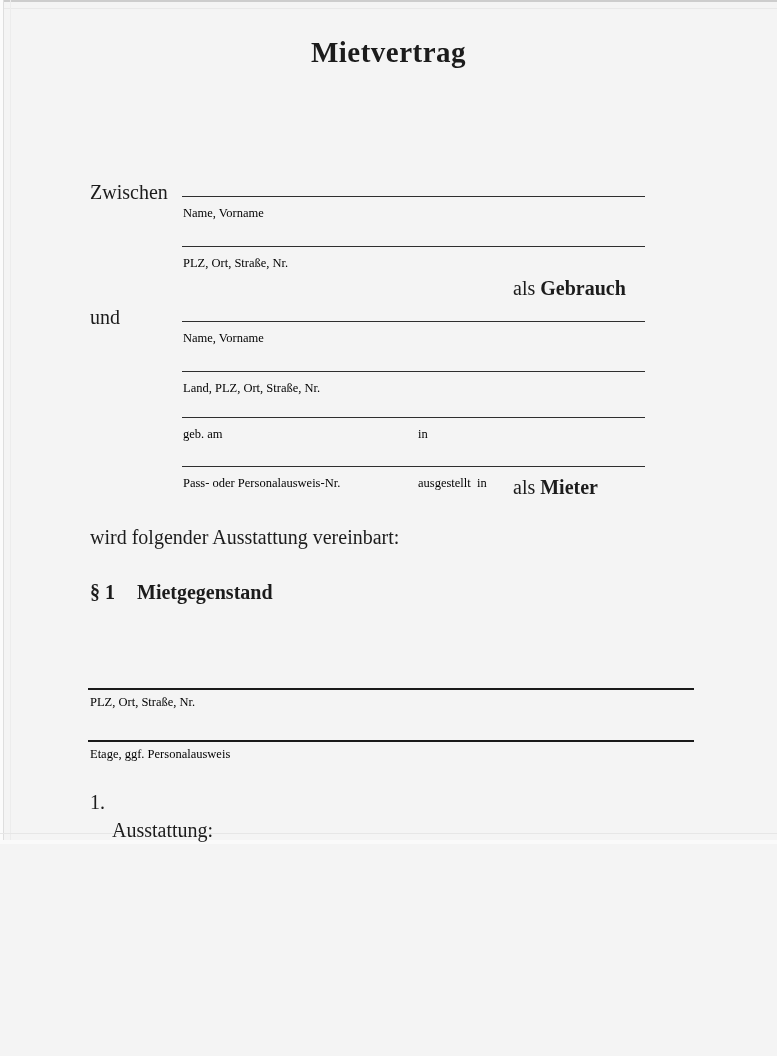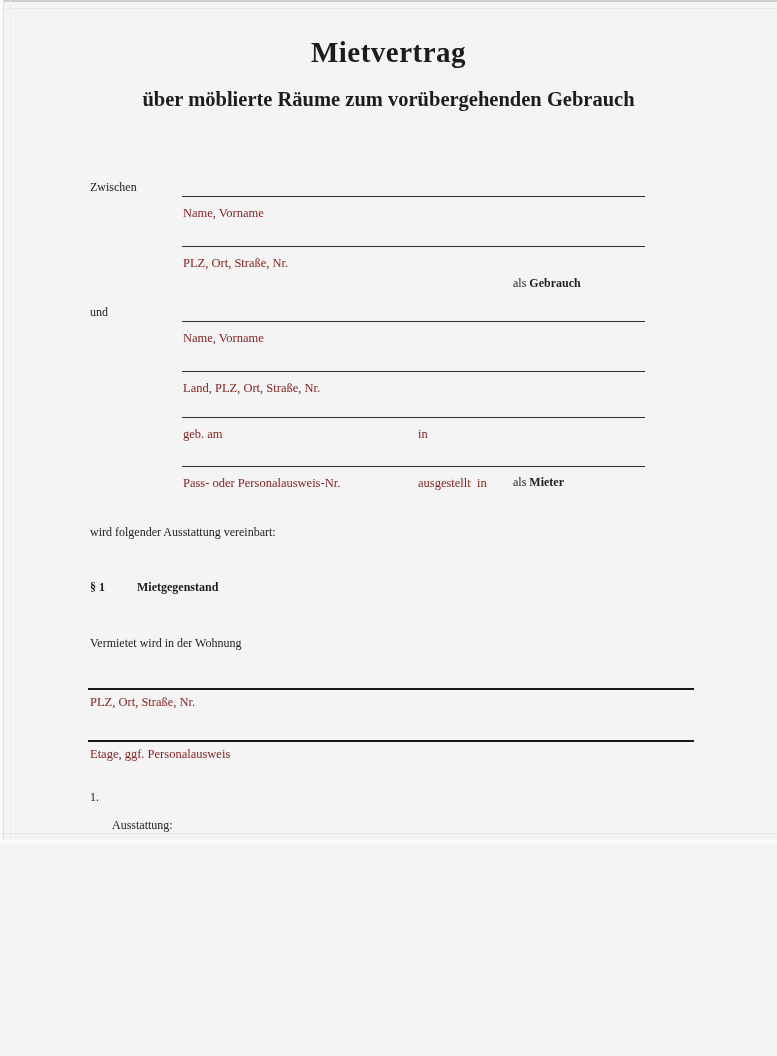--- a/index.html
+++ b/index.html
@@ -17,22 +17,22 @@
   .edge-top-2    { position:absolute; left:0; top:8px; width:100%; height:1px; background:#e9e9e9; }
   .edge-left-1   { position:absolute; left:0; top:0; width:3px; height:100%; background:#fbfbfb; }
   .edge-left-2   { position:absolute; left:3px; top:0; width:1px; height:100%; background:#dedede; }
   .edge-left-3   { position:absolute; left:10px; top:0; width:1px; height:100%; background:#ececec; }
   .edge-bottom   { position:absolute; left:0; bottom:10px; width:100%; height:1px; background:#e6e6e6; }
   .edge-bottom-2 { position:absolute; left:0; bottom:0; width:100%; height:4px; background:#fafafa; }
 
   .t { position: absolute; white-space: nowrap; line-height: 1.15; }
   .title    { top:36px; left:0; width:100%; text-align:center; font-size:29px; font-weight:bold; letter-spacing:.5px; }
   .subtitle { top:88px; left:0; width:100%; text-align:center; font-size:20.5px; font-weight:bold; }
-  .body     { font-size:12px; }
-  .label    { font-size:12.5px; color:#7f1d1d; }
+  .body     { font-size:20px; }
+  .label    { font-size:12.5px; color:#000000; }
   .bold     { font-weight:bold; }
   .ws-pre   { white-space: pre; }
 
   .line  { position:absolute; height:0; border-top:1px solid #2e2e2e; }
   .line2 { position:absolute; height:0; border-top:2px solid #1a1a1a; }
 
   .justify-line {
     position:absolute; left:112px; width:580px;
     font-size:16px; line-height:1.15;
     text-align: justify; text-align-last: justify;
@@ -47,21 +47,20 @@
 
   <div class="edge-top"></div>
   <div class="edge-top-2"></div>
   <div class="edge-left-1"></div>
   <div class="edge-left-2"></div>
   <div class="edge-left-3"></div>
   <div class="edge-bottom"></div>
   <div class="edge-bottom-2"></div>
 
   <div class="t title">Mietvertrag</div>
-  <div class="t subtitle">über möblierte Räume zum vorübergehenden Gebrauch</div>
 
   <span class="t body" style="left:90px; top:181px">Zwischen</span>
   <div class="line" style="left:182px; top:196px; width:463px"></div>
   <span class="t label" style="left:183px; top:206px">Name, Vorname</span>
   <div class="line" style="left:182px; top:246px; width:463px"></div>
   <span class="t label" style="left:183px; top:256px">PLZ, Ort, Straße, Nr.</span>
   <span class="t body ws-pre" style="left:513px; top:277px"><span>als </span><span class="bold">Gebrauch</span></span>
 
   <span class="t body" style="left:90px; top:306px">und</span>
   <div class="line" style="left:182px; top:321px; width:463px"></div>
@@ -74,21 +73,20 @@
   <div class="line" style="left:182px; top:466px; width:463px"></div>
   <span class="t label" style="left:183px; top:476px">Pass- oder Personalausweis-Nr.</span>
   <span class="t label ws-pre" style="left:418px; top:476px">ausgestellt  in</span>
   <span class="t body ws-pre" style="left:513px; top:476px"><span>als </span><span class="bold">Mieter</span></span>
 
   <span class="t body" style="left:90px; top:526px">wird folgender Ausstattung vereinbart:</span>
 
   <span class="t body bold" style="left:90px; top:581px">§ 1</span>
   <span class="t body bold" style="left:137px; top:581px">Mietgegenstand</span>
 
-  <span class="t body" style="left:90px; top:637px">Vermietet wird in der Wohnung</span>
   <div class="line2" style="left:88px; top:688px; width:606px"></div>
   <span class="t label" style="left:90px; top:695px">PLZ, Ort, Straße, Nr.</span>
   <div class="line2" style="left:88px; top:740px; width:606px"></div>
   <span class="t label" style="left:90px; top:747px">Etage, ggf. Personalausweis</span>
 
   <span class="t body" style="left:90px; top:791px">1.</span>
   <span class="t body" style="left:112px; top:819px">Ausstattung:</span>
 
   <div class="line" style="left:88px; top:864px; width:601px"></div>
   <div class="line" style="left:88px; top:892px; width:601px"></div>

